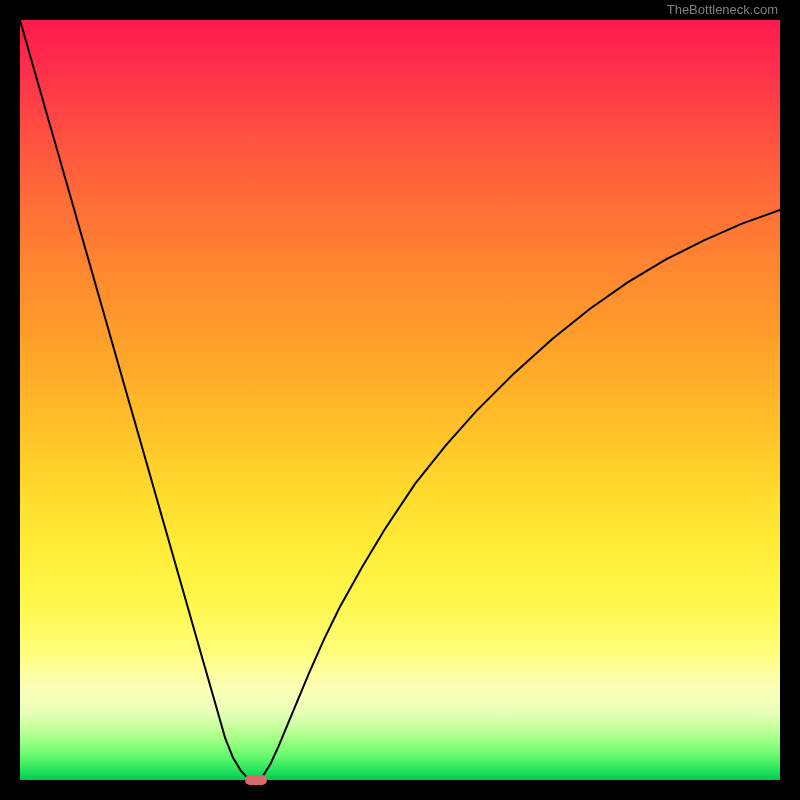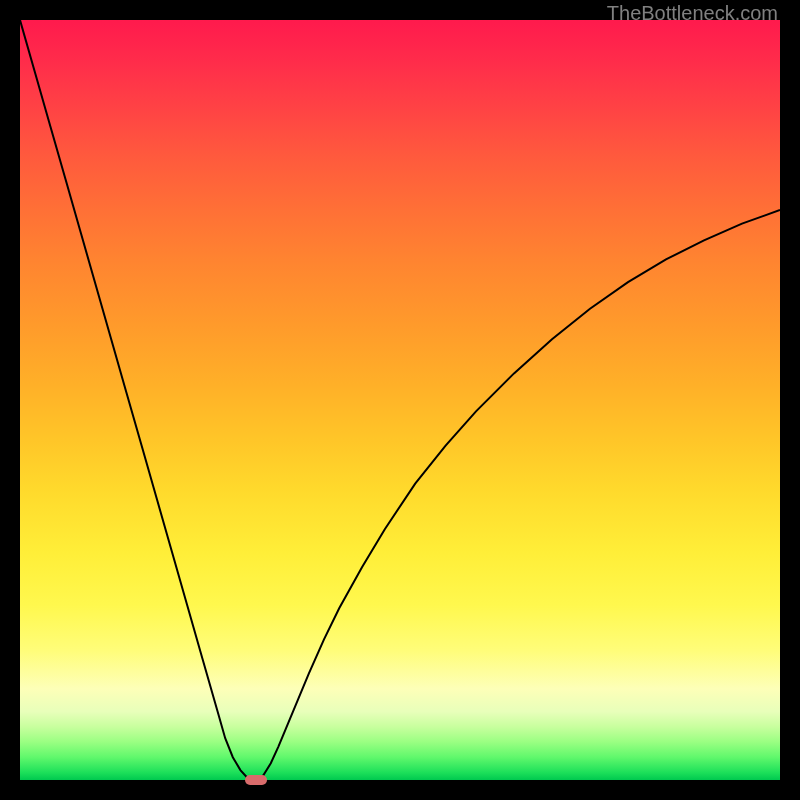--- a/index.html
+++ b/index.html
@@ -43,21 +43,21 @@
       #60f86c 97%,
       #1de05a 99%,
       #00c94f 100%
     );
   }
   .watermark {
     position: absolute;
     top: 2px;
     right: 22px;
     color: #808080;
-    font-size: 20px;
+    font-size: 13px;
     font-weight: 500;
     letter-spacing: 0px;
     z-index: 10;
   }
   .curve-svg {
     position: absolute;
     left: 20px;
     top: 20px;
     width: 760px;
     height: 760px;

